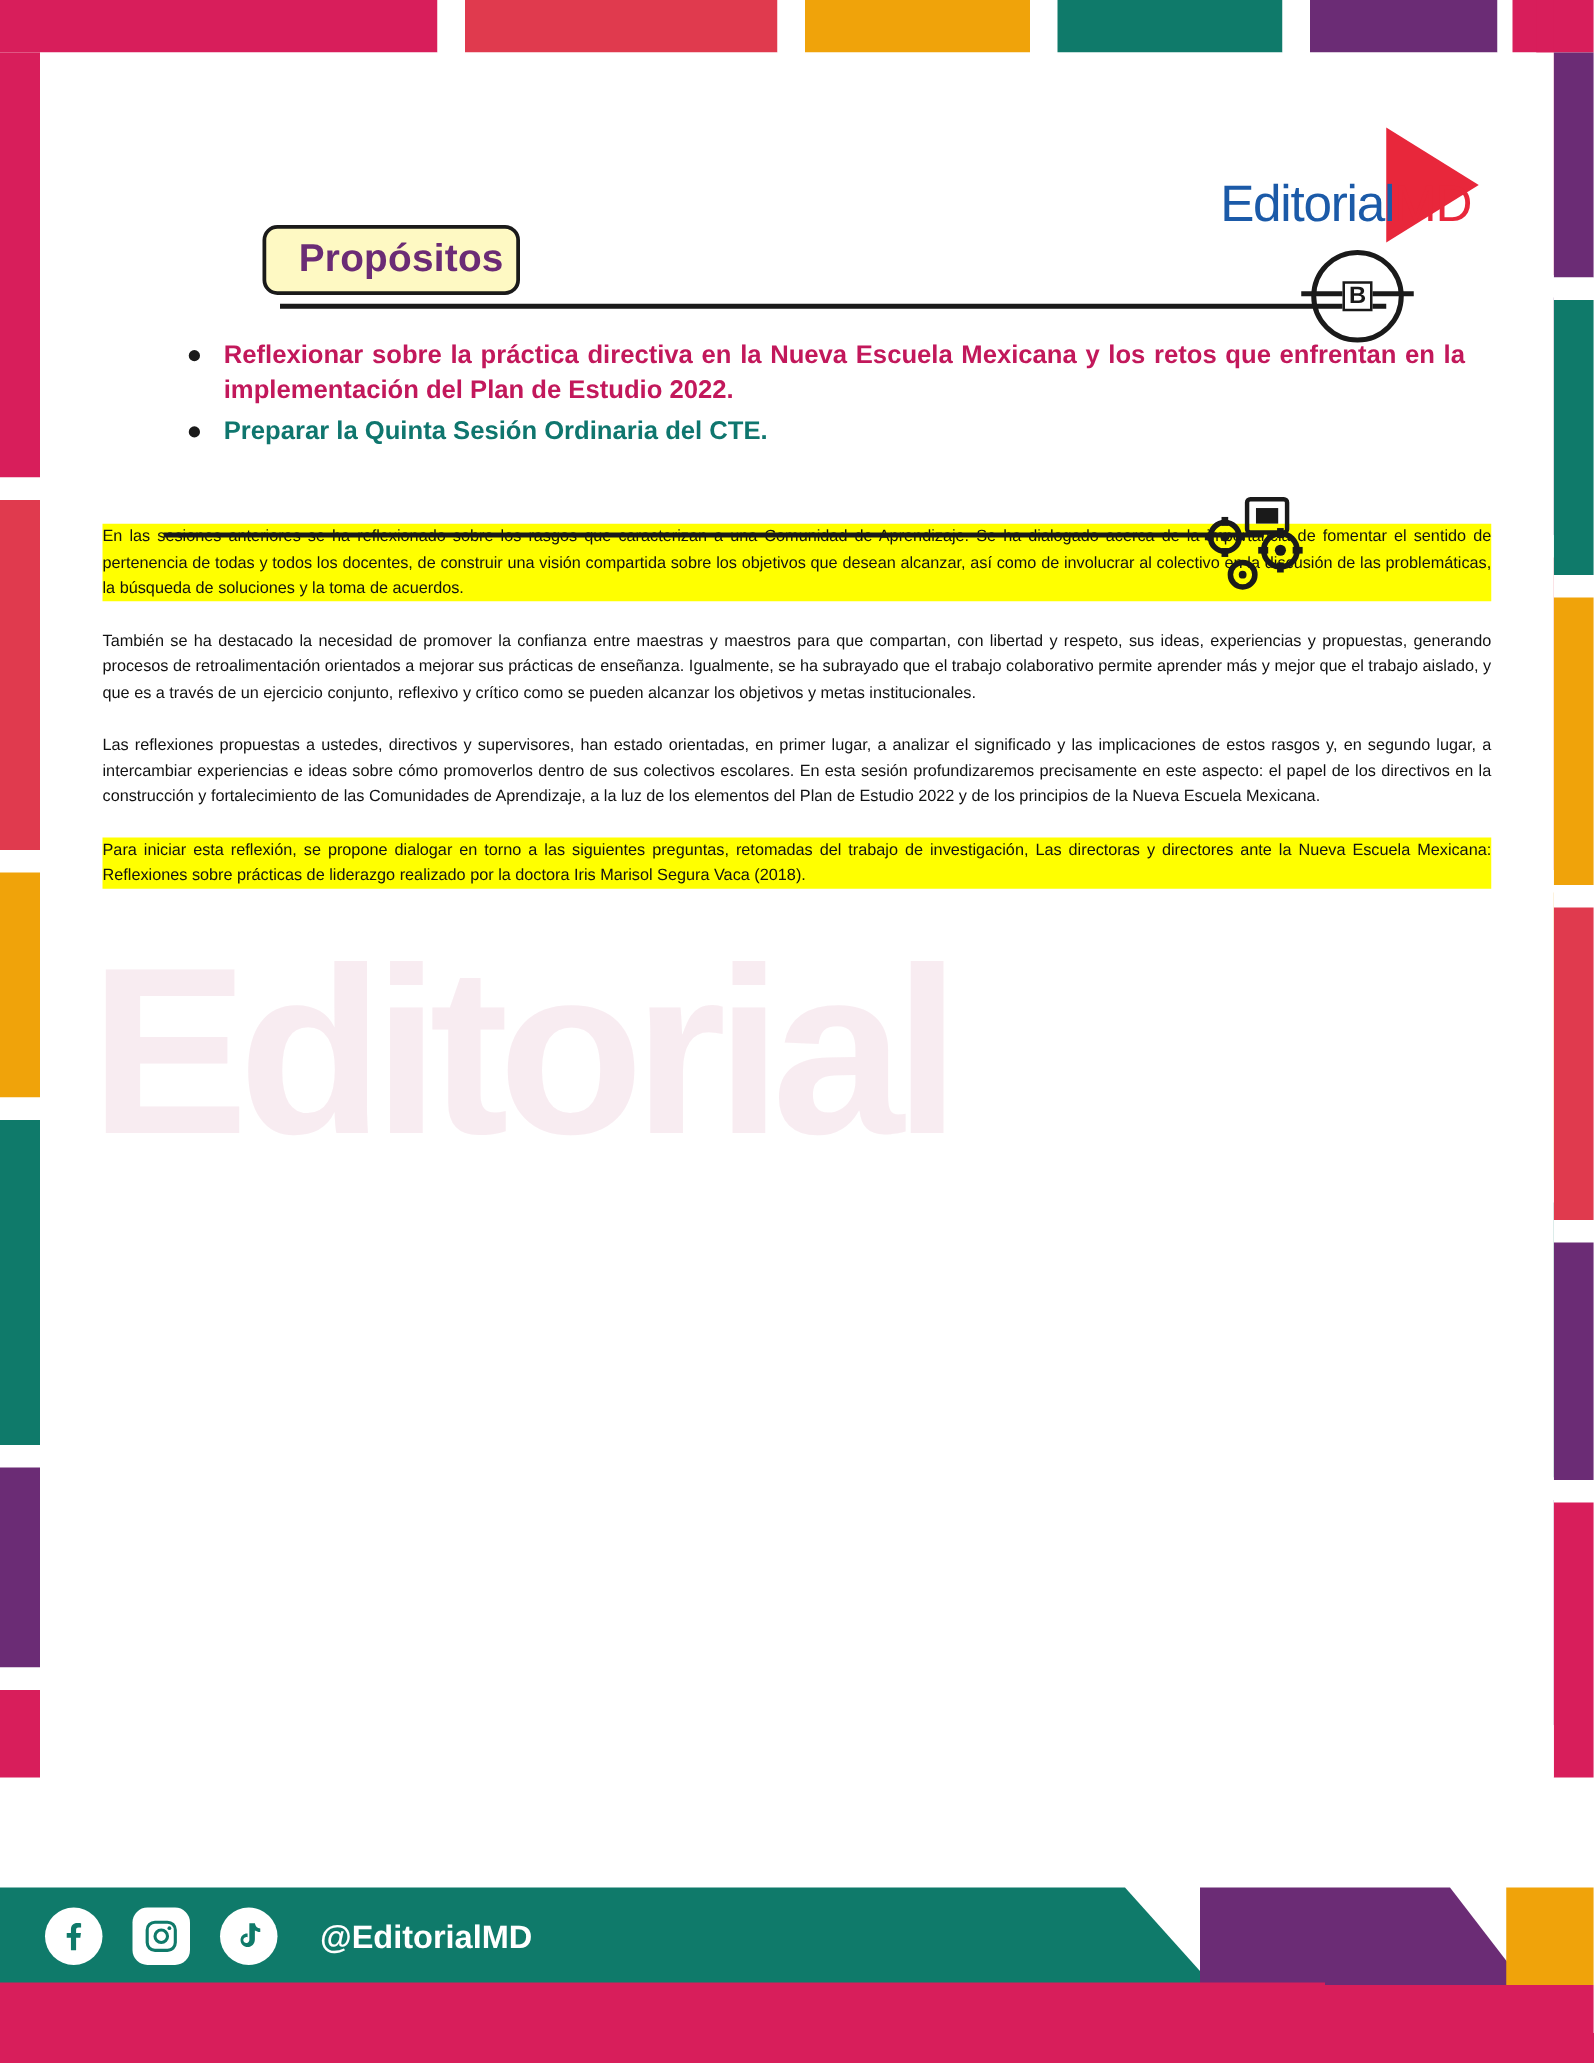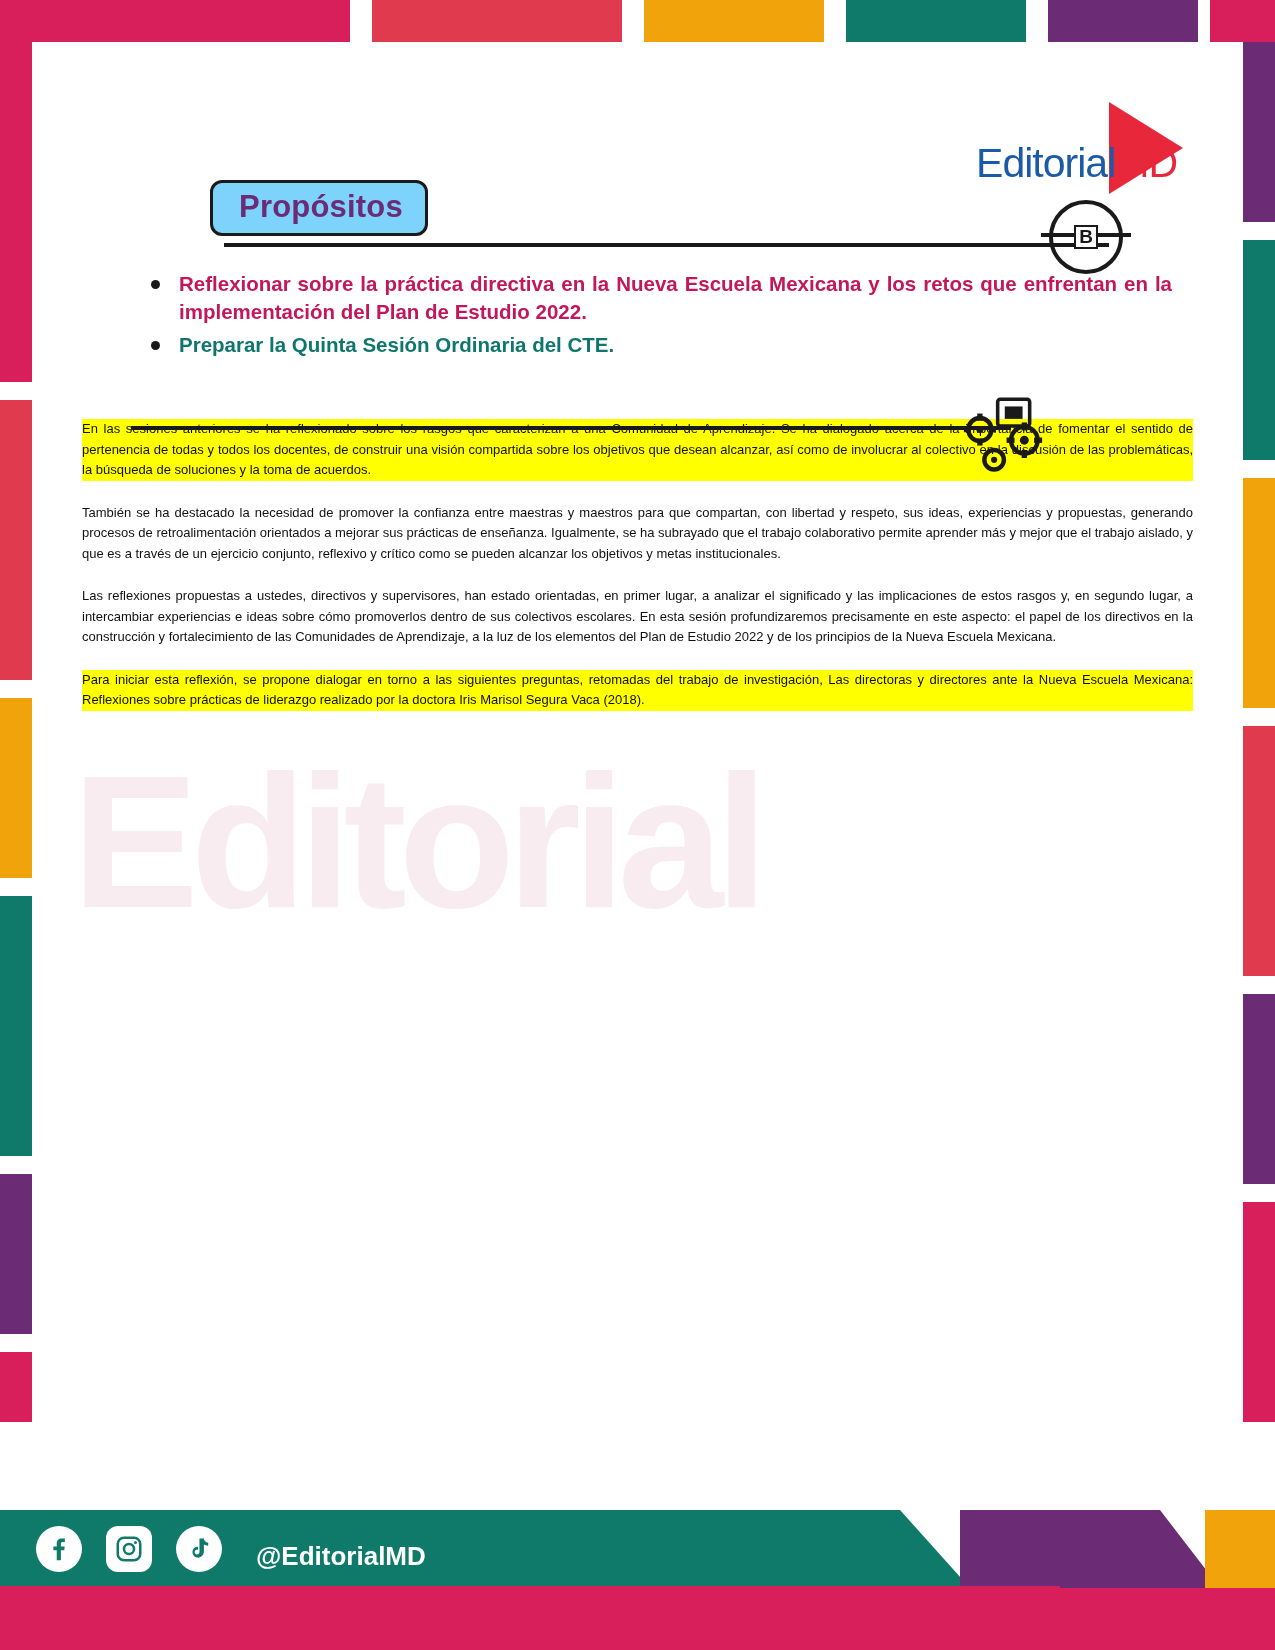--- a/index.html
+++ b/index.html
@@ -37,22 +37,22 @@
   .logo-text{position:absolute;right:6px;top:48px;font-size:41px;font-weight:normal;color:#1b5aa8;letter-spacing:-1px;white-space:nowrap;}
   .logo-md{color:#e8273b;}
   .logo-badge{position:absolute;right:60px;top:108px;width:66px;height:66px;border-radius:50%;
      border:4px solid #1a1a1a;background:#fff;display:flex;align-items:center;justify-content:center;
      font-size:26px;font-weight:bold;color:#1a1a1a;}
   .logo-badge:before{content:"";position:absolute;left:-12px;top:29px;width:90px;height:4px;background:#1a1a1a;}
   .logo-badge span{position:relative;z-index:2;background:#fff;padding:0 3px;border:2px solid #1a1a1a;line-height:20px;font-size:19px;}
 
   
   .sec-head{position:relative;margin-left:178px;}
-  .pill{display:inline-block;border:3px solid #1a1a1a;border-radius:12px;background:#7dd3fc;
-        padding:6px 22px 8px 26px;position:relative;z-index:3;}
+  .pill{display:inline-block;border:3px solid #1a1a1a;border-radius:12px;background:#fef9c3;
+        padding:6px 10px 8px 26px;position:relative;z-index:3;}
   .pill-title{font-size:31px;font-weight:bold;letter-spacing:.2px;}
   .pill-underline{position:absolute;left:14px;right:0;bottom:-11px;height:4px;background:#1a1a1a;z-index:1;}
 
   .purple{color:#6b2c75;}
   .teal{color:#0f7a6a;}
 
   
   .bullets{margin:34px 0 0 0;padding:0;list-style:none;width:1035px;margin-left:105px;}
   .bullets li{position:relative;padding-left:42px;margin-bottom:6px;font-size:20.5px;font-weight:bold;
               line-height:1.35;text-align:justify;}
@@ -72,21 +72,21 @@
 
   
   .footer{position:absolute;left:0;bottom:0;width:1275px;height:190px;}
   .f-green{position:absolute;left:0;bottom:62px;width:900px;height:78px;background:#0f7a6a;}
   .f-green-tail{position:absolute;left:900px;bottom:62px;width:0;height:0;border-bottom:78px solid #0f7a6a;border-right:70px solid transparent;}
   .f-purple{position:absolute;left:960px;bottom:62px;width:200px;height:78px;background:#6b2c75;}
   .f-purple-tail{position:absolute;left:1160px;bottom:62px;width:0;height:0;border-bottom:78px solid #6b2c75;border-right:60px solid transparent;}
   .f-pinkbar{position:absolute;left:0;bottom:0;width:1275px;height:62px;background:#d81e5b;}
   .f-pinkbar2{position:absolute;left:0;bottom:52px;width:1060px;height:12px;background:#d81e5b;}
   .f-handle{position:absolute;right:0;bottom:62px;width:70px;height:78px;background:#f0a30a;}
-  .social{position:absolute;left:36px;bottom:78px;display:flex;align-items:flex-end;gap:24px;}
+  .social{position:absolute;left:36px;bottom:78px;display:flex;align-items:center;gap:24px;}
   .s-icon{width:46px;height:46px;border-radius:50%;background:#fff;display:flex;align-items:center;justify-content:center;}
   .s-icon.sq{border-radius:12px;}
   .handle-text{color:#fff;font-size:26px;font-weight:bold;margin-left:10px;}
 
   
   .wm{position:absolute;left:40px;top:690px;font-size:190px;font-weight:bold;color:#f3dde6;opacity:.55;letter-spacing:-8px;z-index:0;pointer-events:none;}
   .content-layer{position:relative;z-index:2;}
 </style>
 </head>
 <body>

